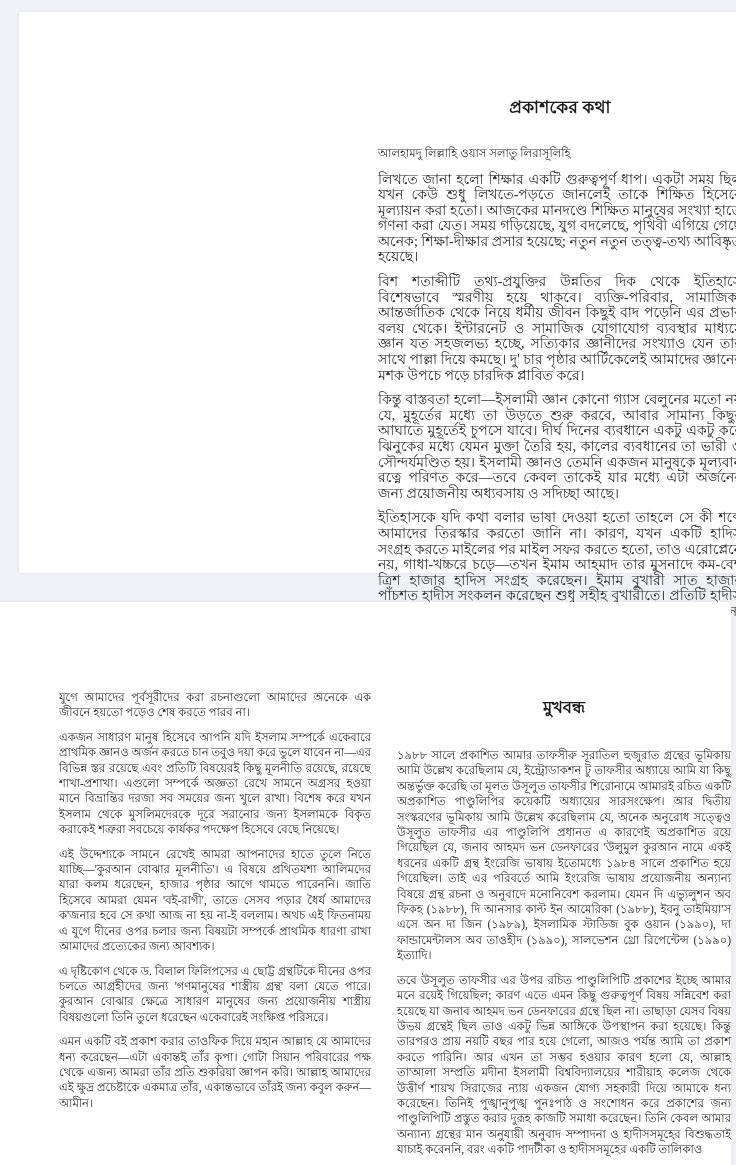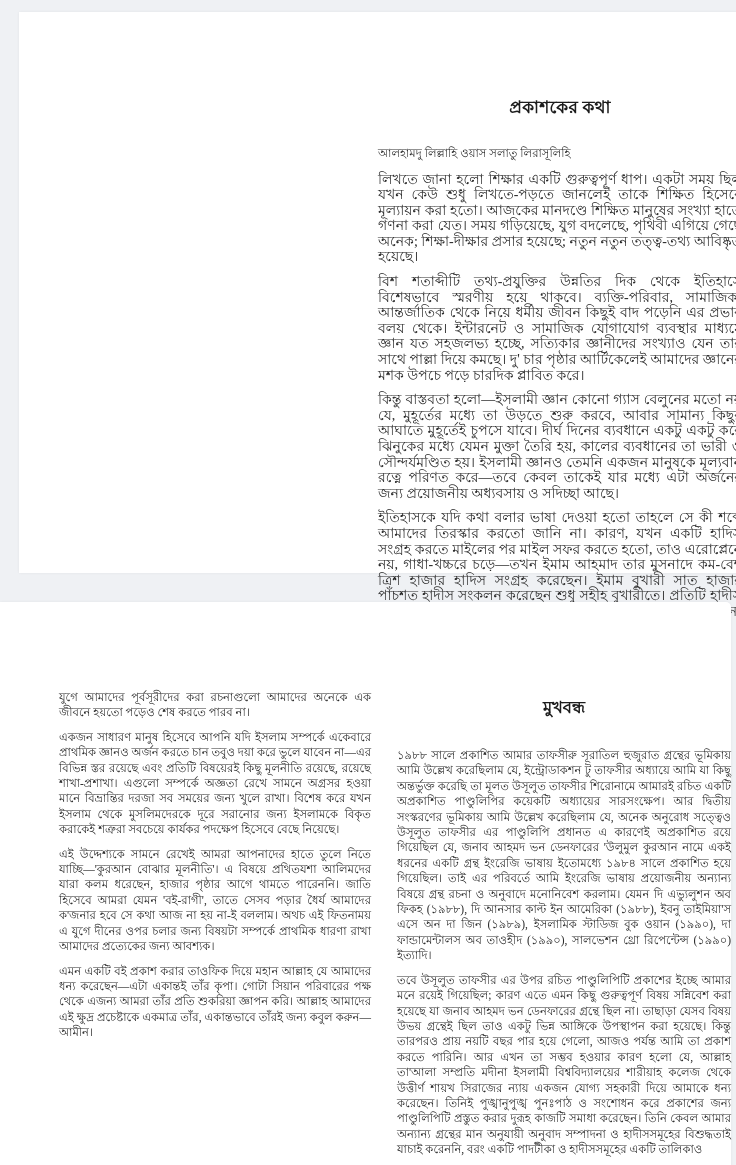--- a/index.html
+++ b/index.html
@@ -101,20 +101,21 @@
       <p class="para">ইতিহাসকে যদি কথা বলার ভাষা দেওয়া হতো তাহলে সে কী শব্দে আমাদের তিরস্কার করতো জানি না। কারণ, যখন একটি হাদিস সংগ্রহ করতে মাইলের পর মাইল সফর করতে হতো, তাও এরোপ্লেনে নয়, গাধা-খচ্চরে চড়ে—তখন ইমাম আহমাদ তার মুসনাদে কম-বেশ ত্রিশ হাজার হাদিস সংগ্রহ করেছেন। ইমাম বুখারী সাত হাজার পাঁচশত হাদীস সংকলন করেছেন শুধু সহীহ বুখারীতে। প্রতিটি হাদীস লিপিবদ্ধ করার পূর্বে তিনি দু' রাকা'আত সালাহও আদায় করেছেন। পাখির পালক কালিতে চুবিয়ে লেখার</p>
     </div>
   </div>
 
   <div class="page page-2">
 
     <div class="col col-left">
       <p class="para">যুগে আমাদের পূর্বসূরীদের করা রচনাগুলো আমাদের অনেকে এক জীবনে হয়তো পড়েও শেষ করতে পারব না।</p>
       <p class="para">একজন সাধারণ মানুষ হিসেবে আপনি যদি ইসলাম সম্পর্কে একেবারে প্রাথমিক জ্ঞানও অর্জন করতে চান তবুও দয়া করে ভুলে যাবেন না—এর বিভিন্ন স্তর রয়েছে এবং প্রতিটি বিষয়েরই কিছু মূলনীতি রয়েছে, রয়েছে শাখা-প্রশাখা। এগুলো সম্পর্কে অজ্ঞতা রেখে সামনে অগ্রসর হওয়া মানে বিভ্রান্তির দরজা সব সময়ের জন্য খুলে রাখা। বিশেষ করে যখন ইসলাম থেকে মুসলিমদেরকে দূরে সরানোর জন্য ইসলামকে বিকৃত করাকেই শত্রুরা সবচেয়ে কার্যকর পদক্ষেপ হিসেবে বেছে নিয়েছে।</p>
       <p class="para">এই উদ্দেশ্যকে সামনে রেখেই আমরা আপনাদের হাতে তুলে নিতে যাচ্ছি—'কুরআন বোঝার মূলনীতি'। এ বিষয়ে প্রথিতযশা আলিমদের যারা কলম ধরেছেন, হাজার পৃষ্ঠার আগে থামতে পারেননি। জাতি হিসেবে আমরা যেমন 'বই-রাগী', তাতে সেসব পড়ার ধৈর্য আমাদের ক'জনার হবে সে কথা আজ না হয় না-ই বললাম। অথচ এই ফিতনাময় এ যুগে দীনের ওপর চলার জন্য বিষয়টা সম্পর্কে প্রাথমিক ধারণা রাখা আমাদের প্রত্যেকের জন্য আবশ্যক।</p>
+      <p class="para">এ দৃষ্টিকোণ থেকে ড. বিলাল ফিলিপসের এ ছোট্ট গ্রন্থটিকে দীনের ওপর চলতে আগ্রহীদের জন্য 'গণমানুষের শাস্ত্রীয় গ্রন্থ' বলা যেতে পারে। কুরআন বোঝার ক্ষেত্রে সাধারণ মানুষের জন্য প্রয়োজনীয় শাস্ত্রীয় বিষয়গুলো তিনি তুলে ধরেছেন একেবারেই সংক্ষিপ্ত পরিসরে।</p>
       <p class="para">এমন একটি বই প্রকাশ করার তাওফিক দিয়ে মহান আল্লাহ যে আমাদের ধন্য করেছেন—এটা একান্তই তাঁর কৃপা। গোটা সিয়ান পরিবারের পক্ষ থেকে এজন্য আমরা তাঁর প্রতি শুকরিয়া জ্ঞাপন করি। আল্লাহ আমাদের এই ক্ষুদ্র প্রচেষ্টাকে একমাত্র তাঁর, একান্তভাবে তাঁরই জন্য কবুল করুন—আমীন।</p>
 
     </div>
 
     <div class="col col-right">
       <h2 class="col-title">মুখবন্ধ</h2>
       <p class="para">১৯৮৮ সালে প্রকাশিত আমার তাফসীরু সূরাতিল হুজুরাত গ্রন্থের ভূমিকায় আমি উল্লেখ করেছিলাম যে, ইন্ট্রোডাকশন টু তাফসীর অধ্যায়ে আমি যা কিছু অন্তর্ভুক্ত করেছি তা মূলত উসূলুত তাফসীর শিরোনামে আমারই রচিত একটি অপ্রকাশিত পাণ্ডুলিপির কয়েকটি অধ্যায়ের সারসংক্ষেপ। আর দ্বিতীয় সংস্করণের ভূমিকায় আমি উল্লেখ করেছিলাম যে, অনেক অনুরোধ সত্ত্বেও উসূলুত তাফসীর এর পাণ্ডুলিপি প্রধানত এ কারণেই অপ্রকাশিত রয়ে গিয়েছিল যে, জনাব আহমদ ভন ডেনফারের 'উলুমুল কুরআন নামে একই ধরনের একটি গ্রন্থ ইংরেজি ভাষায় ইতোমধ্যে ১৯৮৪ সালে প্রকাশিত হয়ে গিয়েছিল। তাই এর পরিবর্তে আমি ইংরেজি ভাষায় প্রয়োজনীয় অন্যান্য বিষয়ে গ্রন্থ রচনা ও অনুবাদে মনোনিবেশ করলাম। যেমন দি এভ্যুলুশন অব ফিকহ (১৯৮৮), দি আনসার কাল্ট ইন আমেরিকা (১৯৮৮), ইবনু তাইমিয়া'স এসে অন দা জিন (১৯৮৯), ইসলামিক স্টাডিজ বুক ওয়ান (১৯৯০), দা ফান্ডামেন্টালস অব তাওহীদ (১৯৯০), সালভেশন থ্রো রিপেন্টেন্স (১৯৯০) ইত্যাদি।</p>
       <p class="para">তবে উসূলুত তাফসীর এর উপর রচিত পাণ্ডুলিপিটি প্রকাশের ইচ্ছে আমার মনে রয়েই গিয়েছিল; কারণ এতে এমন কিছু গুরুত্বপূর্ণ বিষয় সন্নিবেশ করা হয়েছে যা জনাব আহমদ ভন ডেনফারের গ্রন্থে ছিল না। তাছাড়া যেসব বিষয় উভয় গ্রন্থেই ছিল তাও একটু ভিন্ন আঙ্গিকে উপস্থাপন করা হয়েছে। কিন্তু তারপরও প্রায় নয়টি বছর পার হয়ে গেলো, আজও পর্যন্ত আমি তা প্রকাশ করতে পারিনি। আর এখন তা সম্ভব হওয়ার কারণ হলো যে, আল্লাহ তা'আলা সম্প্রতি মদীনা ইসলামী বিশ্ববিদ্যালয়ের শারীয়াহ কলেজ থেকে উত্তীর্ণ শায়খ সিরাজের ন্যায় একজন যোগ্য সহকারী দিয়ে আমাকে ধন্য করেছেন। তিনিই পুঙ্খানুপুঙ্খ পুনঃপাঠ ও সংশোধন করে প্রকাশের জন্য পাণ্ডুলিপিটি প্রস্তুত করার দুরূহ কাজটি সমাধা করেছেন। তিনি কেবল আমার অন্যান্য গ্রন্থের মান অনুযায়ী অনুবাদ সম্পাদনা ও হাদীসসমূহের বিশুদ্ধতাই যাচাই করেননি, বরং একটি পাদটীকা ও হাদীসসমূহের একটি তালিকাও</p>
     </div>
 

